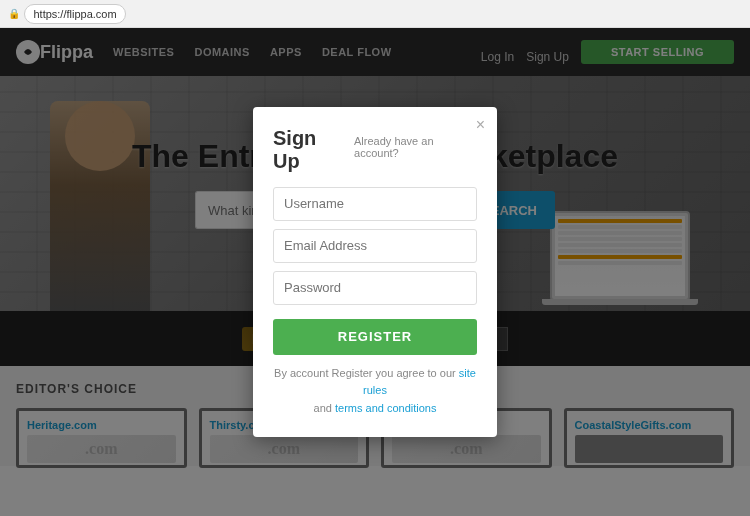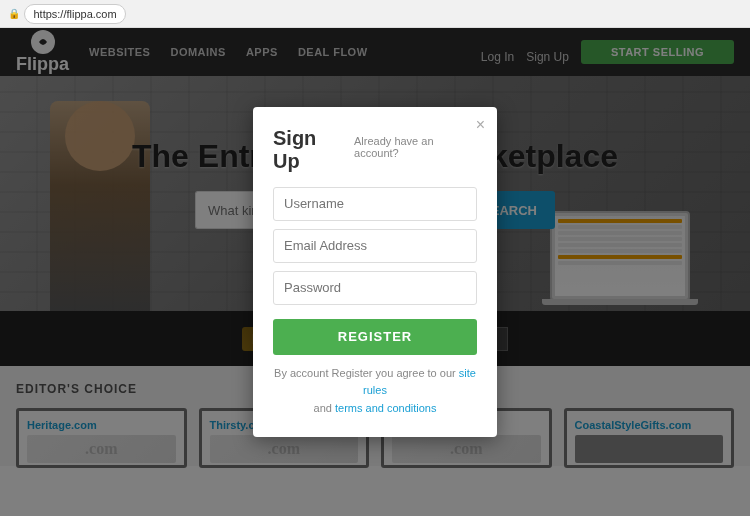--- a/index.html
+++ b/index.html
@@ -27,21 +27,21 @@
       background: #2c2c2c;
       height: 48px;
       display: flex;
       align-items: center;
       padding: 0 16px;
       justify-content: space-between;
       position: relative;
       z-index: 1;
     }
     .navbar-left { display: flex; align-items: center; gap: 20px; }
-    .logo { display: flex; align-items: center; color: white; font-size: 18px; font-weight: bold; flex-direction: column; }
+    .logo { display: flex; align-items: center; color: white; font-size: 18px; font-weight: bold; }
     .logo-icon { width: 24px; height: 24px; background: white; border-radius: 50%; display: flex; align-items: center; justify-content: center; }
     .logo-icon svg { width: 16px; height: 16px; }
     .nav-links { display: flex; gap: 20px; }
     .nav-link { color: #ccc; font-size: 11px; font-weight: bold; text-transform: uppercase; letter-spacing: 0.5px; cursor: pointer; }
     .navbar-right { display: flex; align-items: flex-end; gap: 12px; }
     .btn-login { color: #ccc; font-size: 12px; cursor: pointer; }
     .btn-signup { color: #ccc; font-size: 12px; cursor: pointer; }
     .btn-start-selling {
       background: #4CAF50;
       color: white;

